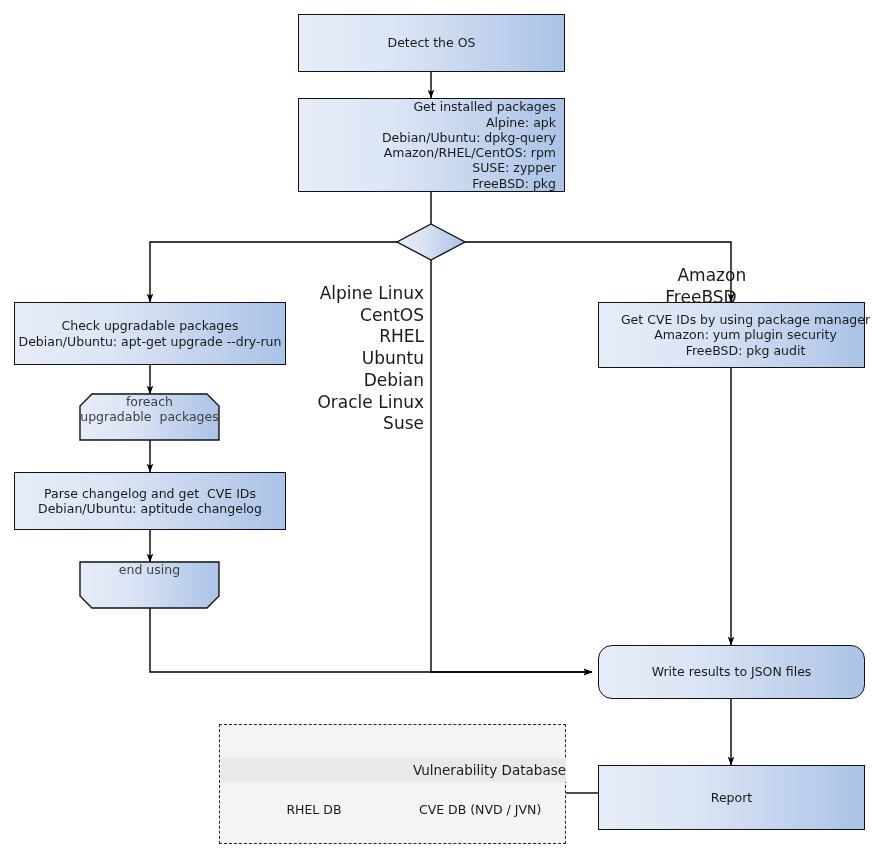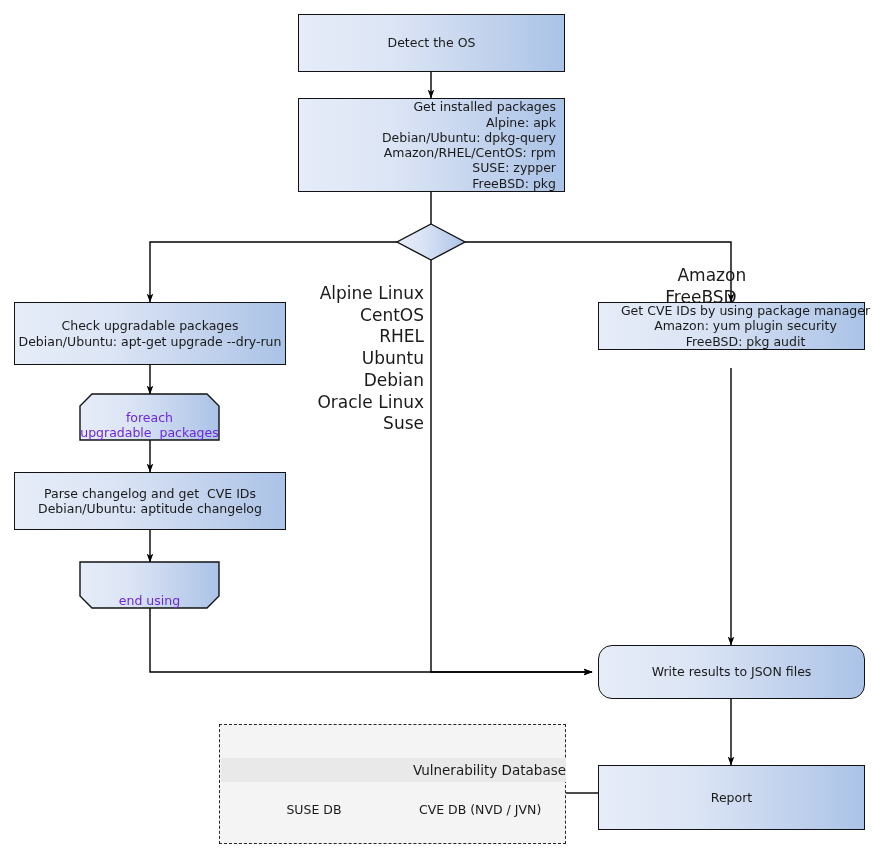--- a/index.html
+++ b/index.html
@@ -60,27 +60,27 @@
   .edge-label.right-align {
     text-align: right;
   }
   .edge-label.center-align {
     text-align: center;
   }
   .loop-shape {
     position: absolute;
     box-sizing: border-box;
     display: flex;
-    align-items: flex-end;
+    align-items: flex-start;
     justify-content: center;
     text-align: center;
     font-size: 12.5px;
     line-height: 1.22;
     white-space: pre;
-    color: #6d28d9;
+    color: #404040;
   }
   .container-box {
     position: absolute;
     box-sizing: border-box;
     border: 1.6px dashed #262626;
     background: #f4f4f4;
   }
   .container-title {
     position: absolute;
     box-sizing: border-box;
@@ -213,40 +213,40 @@
 
   <div class="node proc" style="left:14px; top:472px; width:272px; height:58px;">
     <span>Parse changelog and get  CVE IDs
 Debian/Ubuntu: aptitude changelog</span>
   </div>
 
   <div class="loop-shape" style="left:80px; top:562px; width:139px; height:46px;">
     <span>end using</span>
   </div>
 
-  <div class="node proc" style="left:598px; top:302px; width:267px; height:48px;padding-left:28px;">
+  <div class="node proc" style="left:598px; top:302px; width:267px; height:66px;padding-left:28px;">
     <span>Get CVE IDs by using package manager
 Amazon: yum plugin security
 FreeBSD: pkg audit</span>
   </div>
 
   <div class="node proc" style="left:598px; top:645px; width:267px; height:54px;border-radius:14px;">
     <span>Write results to JSON files</span>
   </div>
 
   <div class="node proc" style="left:598px; top:765px; width:267px; height:65px;">
     <span>Report</span>
   </div>
 
   <div class="container-box" style="left:219px; top:724px; width:347px; height:120px;">
   </div>
   <div class="container-title" style="left:221px; top:726px; width:345px; height:24px;margin-top:32px;">
     <span>Vulnerability Database</span>
   </div>
 
   <div class="db-label" style="left:234px; top:787px; width:144px;">
-    <span>SUSE DB</span>
+    <span>RHEL DB</span>
   </div>
   <div class="db-label" style="left:403px; top:787px; width:138px;">
     <span>CVE DB (NVD / JVN)</span>
   </div>
 
 </div>
 
 </body></html>

